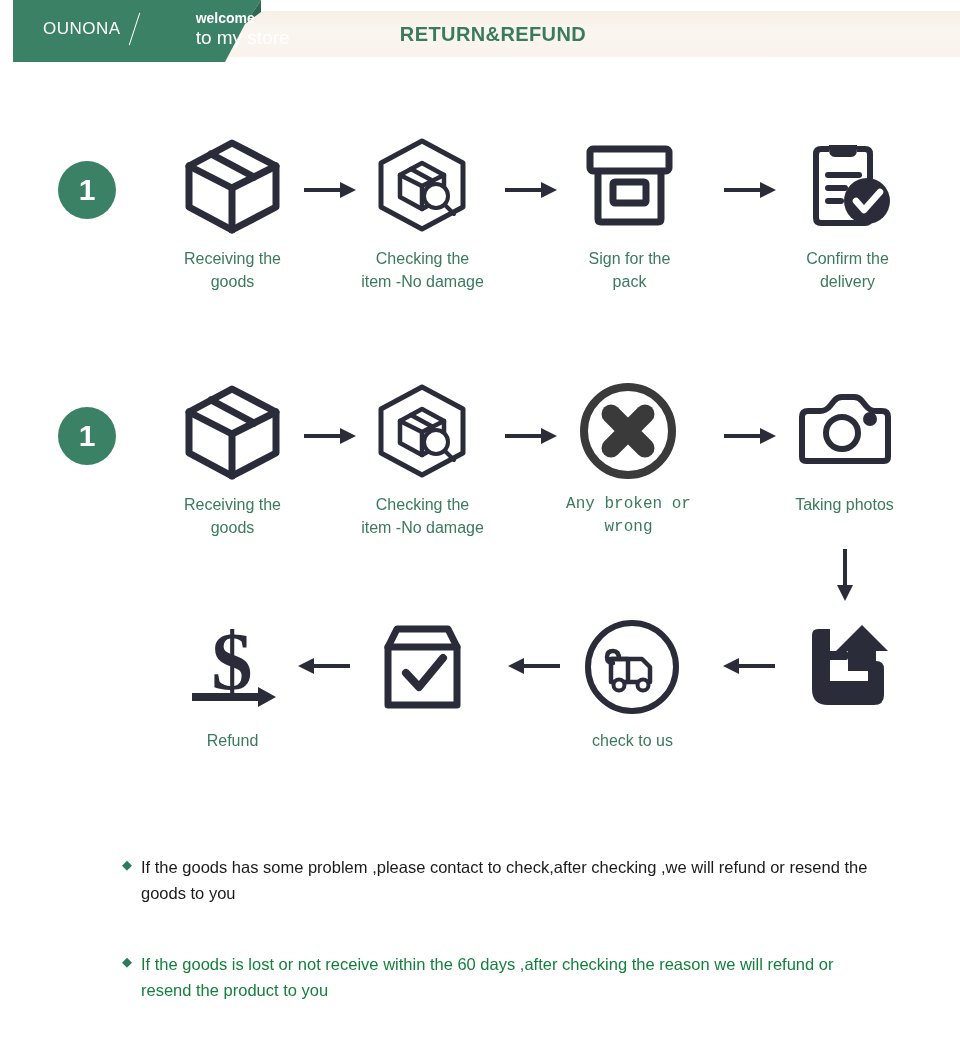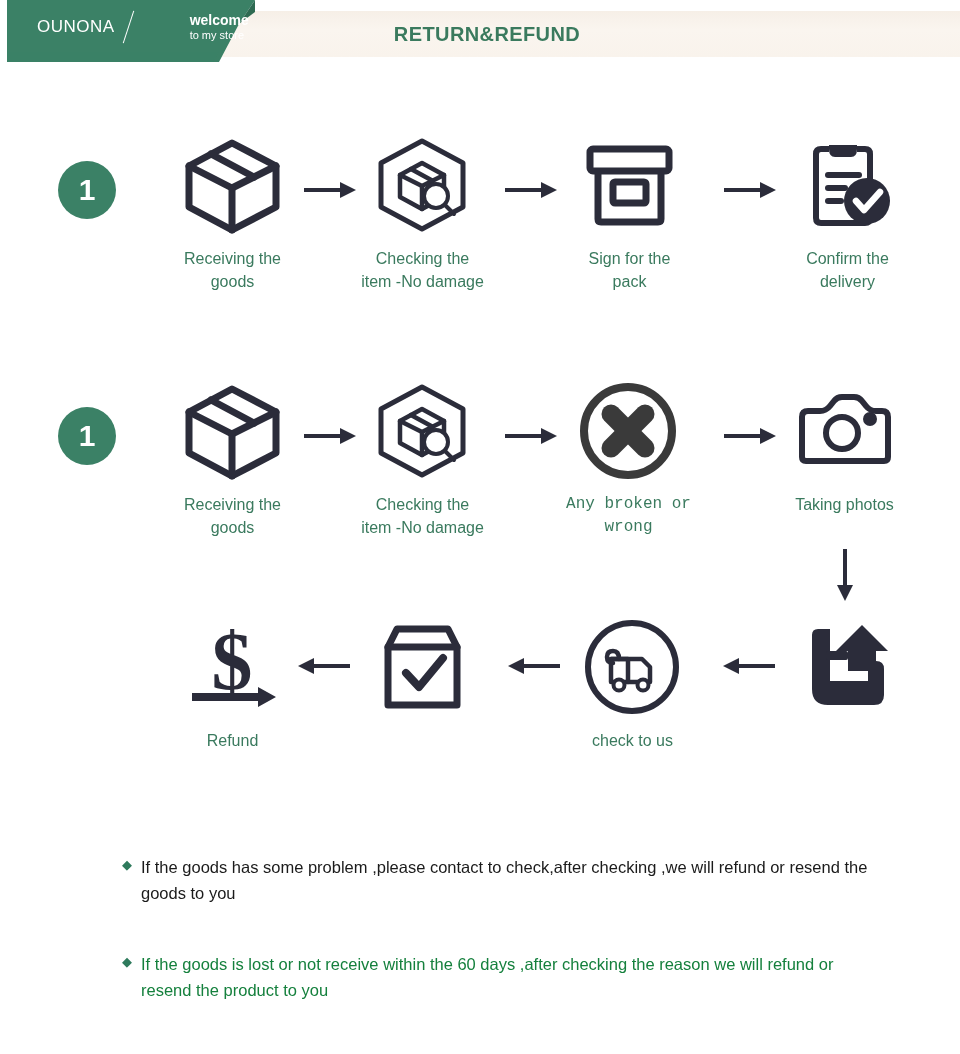--- a/index.html
+++ b/index.html
@@ -4,21 +4,21 @@
 <style>
   html,body{margin:0;padding:0;}
   body{
     width:960px;height:1054px;
     background:#ffffff;
     font-family:"Liberation Sans","DejaVu Sans",sans-serif;
     overflow:hidden;
     position:relative;
   }
   
-  .header{position:absolute;left:7px;top:0;width:883px;height:62px;}
+  .header{position:absolute;left:13px;top:0;width:883px;height:62px;}
   .beige-bar{
     position:absolute;left:0;top:11px;width:960px;height:46px;
     background:linear-gradient(180deg,#f6efe7 0%,#faf5ef 40%,#f9f3ec 100%);
   }
   .green-fold{
     position:absolute;left:0;top:0;width:250px;height:62px;
   }
   .header-title{
     position:absolute;left:0;top:11px;width:960px;height:46px;
     display:flex;align-items:center;justify-content:center;
@@ -29,21 +29,21 @@
     display:flex;align-items:center;gap:9px;
     color:#ffffff;
   }
   .brand-name{font-size:17px;letter-spacing:.5px;}
   .brand-slash{
     display:inline-block;width:1px;height:34px;background:#ffffff;
     transform:rotate(18deg);margin:0 4px;
   }
   .brand-sub{display:flex;flex-direction:column;line-height:1.18;margin-left:48px;}
   .brand-sub .l1{font-size:14px;font-weight:bold;}
-  .brand-sub .l2{font-size:11px;}
+  .brand-sub .l2{font-size:19px;}
 
   
   .badge{
     position:absolute;width:58px;height:58px;border-radius:50%;
     background:#3b8166;color:#fff;
     display:flex;align-items:center;justify-content:center;
     font-size:30px;font-weight:bold;
   }
   .step{position:absolute;display:flex;flex-direction:column;}
   .step .icon{height:100px;display:flex;align-items:center;justify-content:center;}

